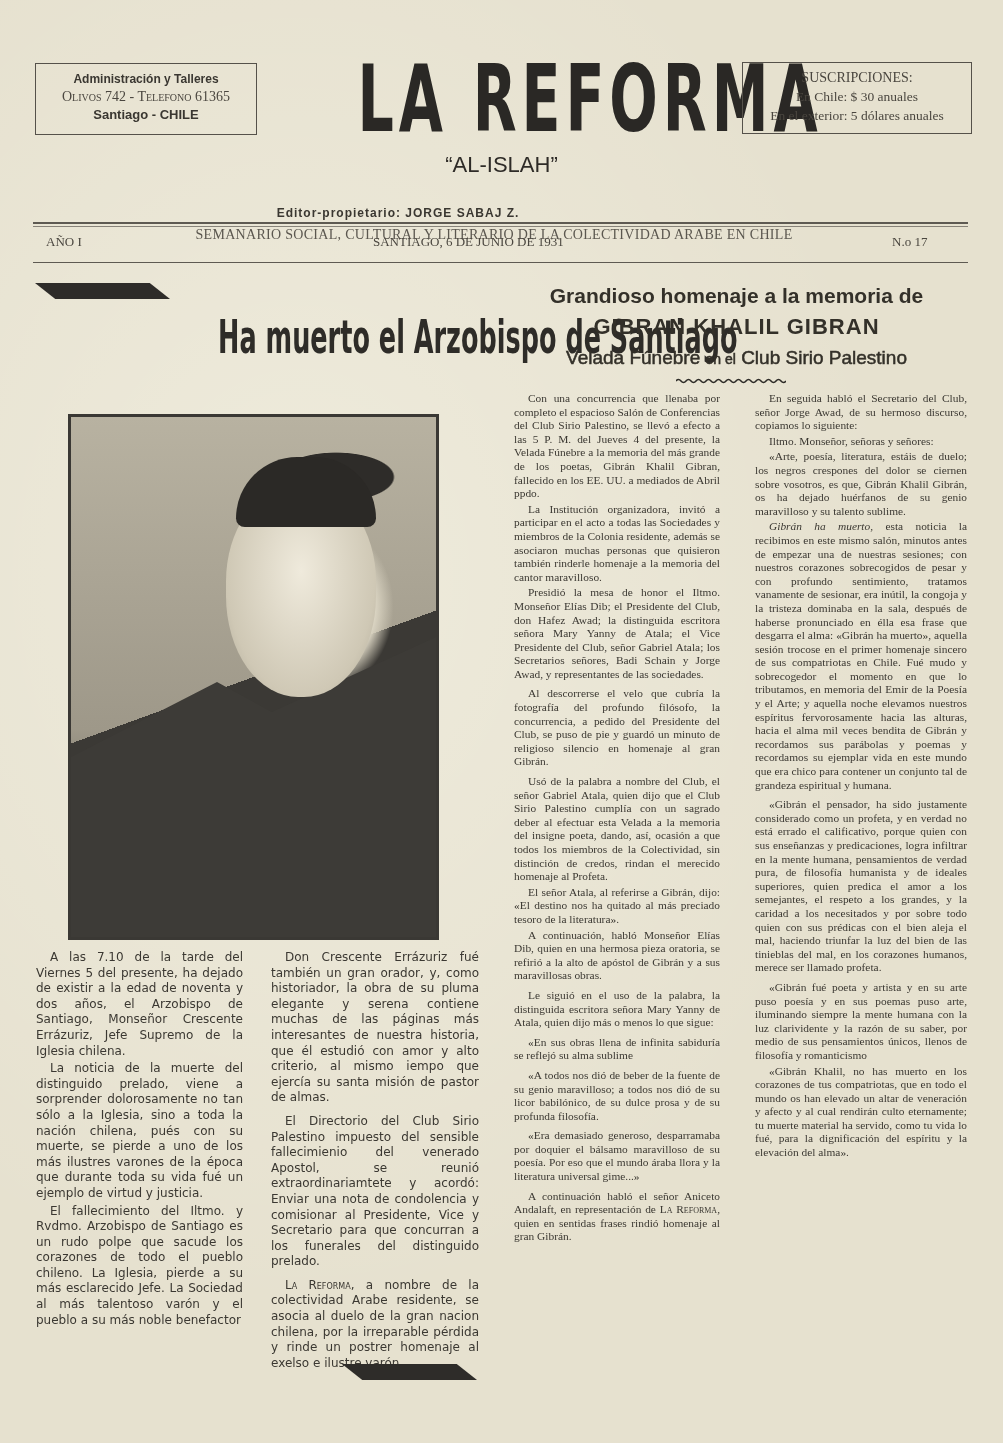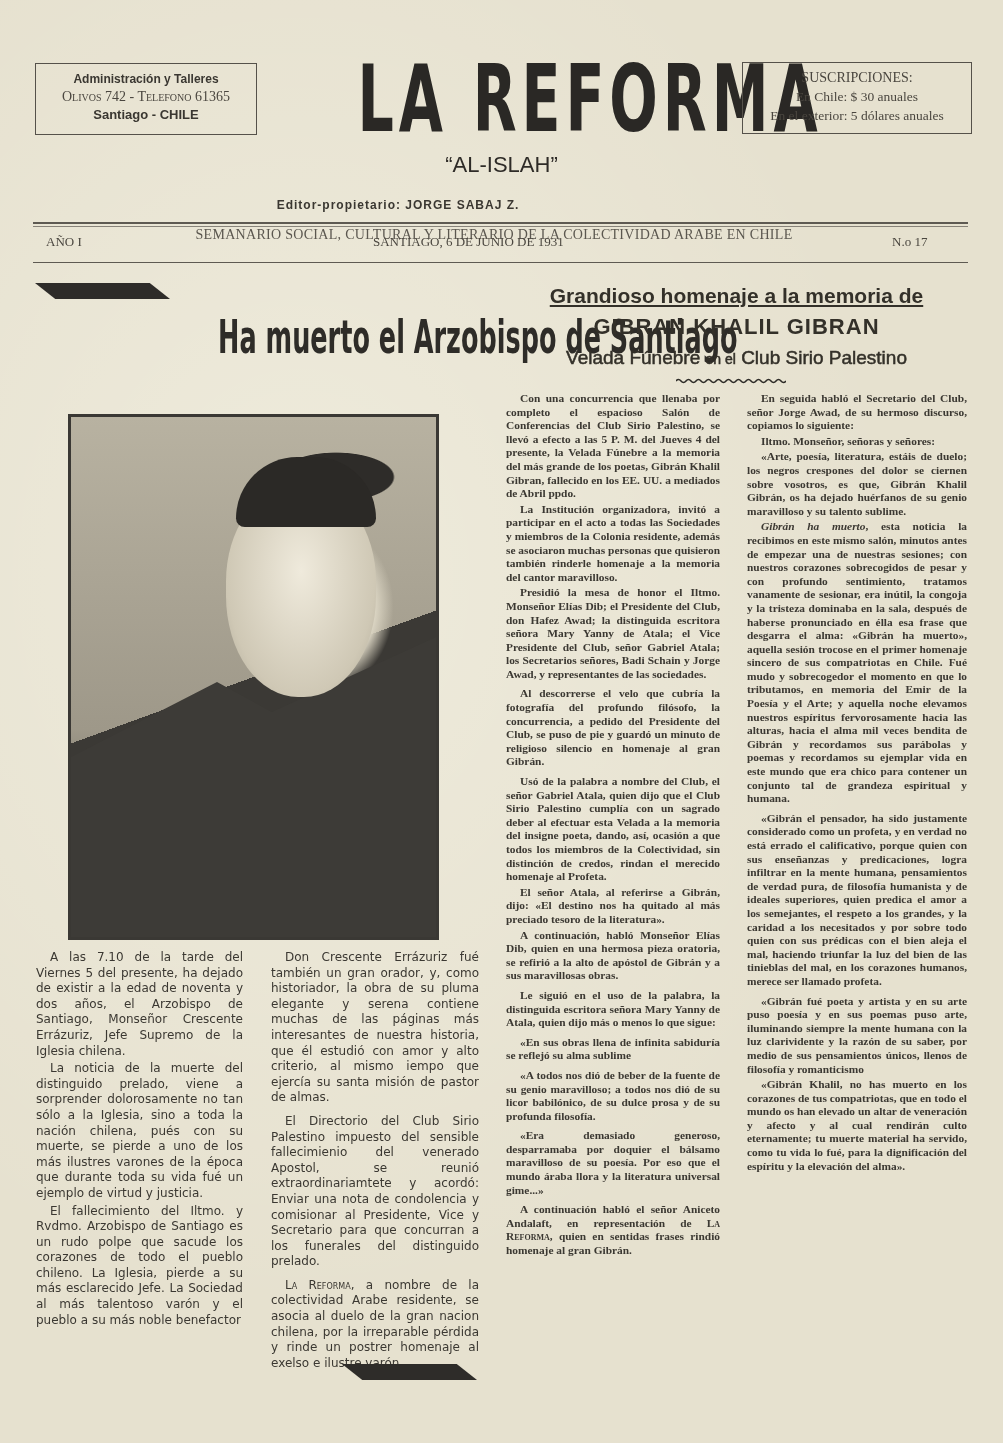--- a/index.html
+++ b/index.html
@@ -25,21 +25,21 @@
   .box-subs .l1 { font-family: "Liberation Serif", serif; font-size: 14px; margin-top: 7px; color:#4a463f; }
   .box-subs .l2, .box-subs .l3 { font-family: "Liberation Serif", serif; font-size: 13.5px; margin-top: 3px; color:#4a463f; }
 
   .title { position: absolute; left: 270px; top: 52px; width: 460px; text-align: center;
     font-family: "DejaVu Sans", sans-serif; font-weight: bold; font-size: 92px; line-height: 96px;
     letter-spacing: 8px; color: #2a2825; transform: scaleX(0.62); transform-origin: center; white-space: nowrap; }
   .subtitle { position: absolute; left: 0; width: 1003px; top: 152px; text-align: center;
     font-family: "Liberation Sans", sans-serif; font-size: 22px; color: #2e2b27; }
   .tagline { position: absolute; left: 0; width: 988px; top: 179px; text-align: center;
     font-family: "Liberation Serif", serif; font-size: 14px; color: #5b574f; letter-spacing: 0.3px; margin-top: 48px; }
-  .editor { position: absolute; left: 0; width: 796px; top: 198px; text-align: center;
+  .editor { position: absolute; left: 0; width: 796px; top: 206px; text-align: center;
     font-family: "Liberation Sans", sans-serif; font-weight: bold; font-size: 12px; letter-spacing: 1px; color: #3a3731; }
 
   .rule { position: absolute; left: 33px; width: 935px; background: #5e5a52; }
   .rule.r1 { top: 222px; height: 2px; }
   .rule.r1b { top: 226px; height: 1px; opacity: .7; }
   .rule.r2 { top: 262px; height: 1px; }
   .dateline { position: absolute; top: 234px; font-family: "Liberation Serif", serif; font-size: 13px; color: #4a463f; }
   .dl-left { left: 46px; } .dl-center { left: 373px; } .dl-right { left: 892px; }
 
   
@@ -69,29 +69,29 @@
   .col { position: absolute; font-family: "Liberation Serif", serif; font-size: 13.3px; line-height: 15.3px; color: #3b3832; text-align: justify; }
   .col p { margin: 0 0 2px 12px; text-indent: 14px; }
   .col-l1 { left: 24px; top: 950px; width: 219px; font-family: "DejaVu Sans", sans-serif; font-size: 12px; line-height: 15.6px; }
   .col-l2 { left: 259px; top: 950px; width: 220px; font-family: "DejaVu Sans", sans-serif; font-size: 12px; line-height: 15.6px; }
   .col-l2 p { margin-bottom: 8px; }
   .sc { font-variant: small-caps; }
 
   
   .headline-right { position: absolute; left: 495px; top: 283px; width: 483px; text-align: center;
     font-family: "Liberation Sans", sans-serif; font-weight: bold; color: #333029; }
-  .hr1 { font-size: 21px; line-height: 26px; text-decoration: underline; }
+  .hr1 { font-size: 21px; line-height: 26px; }
   .hr2 { font-size: 22px; line-height: 32px; margin-top: 2px; letter-spacing: 1px; }
   .hr3 { font-size: 19px; line-height: 30px; font-weight: normal; -webkit-text-stroke: 0.5px #333029; }
   .hr3 small { font-size: 14px; }
   .squiggle { position: absolute; left: 676px; top: 378px; width: 110px; height: 6px; }
 
   .col-r1 { left: 498px; top: 392px; width: 222px; font-size: 11.4px; line-height: 13.6px; }
   .col-r2 { left: 739px; top: 392px; width: 228px; font-size: 11.4px; line-height: 13.6px; }
-  .col-r1 p, .col-r2 p { margin: 0 0 2px 8px; font-weight: bold; }
+  .col-r1 p, .col-r2 p { margin: 0 0 2px 16px; }
   .col-r1 p.gap, .col-r2 p.gap { margin-top: 6px; }
 </style>
 </head>
 <body>
 
 <div class="page">
 
   <div class="box box-admin">
     <div class="l1">Administración y Talleres</div>
     <div class="l2">Olivos 742 - Telefono 61365</div>

